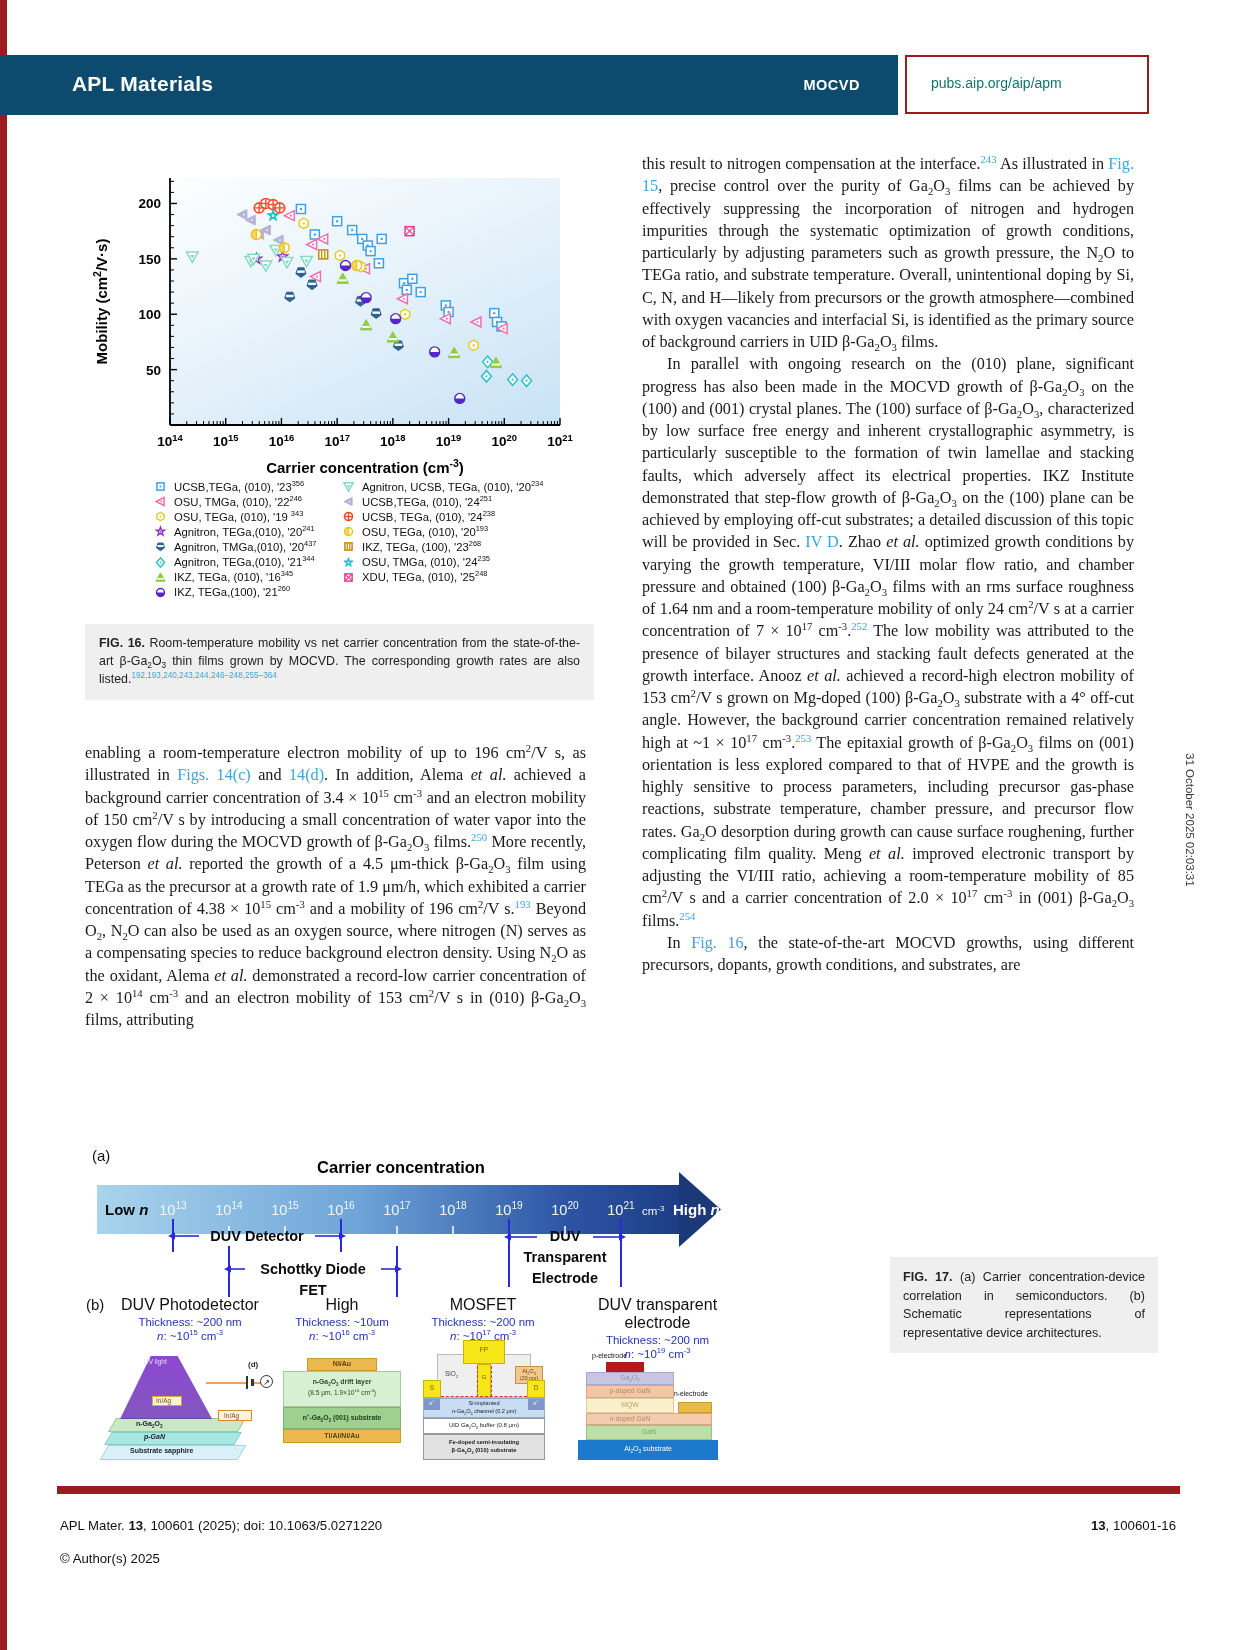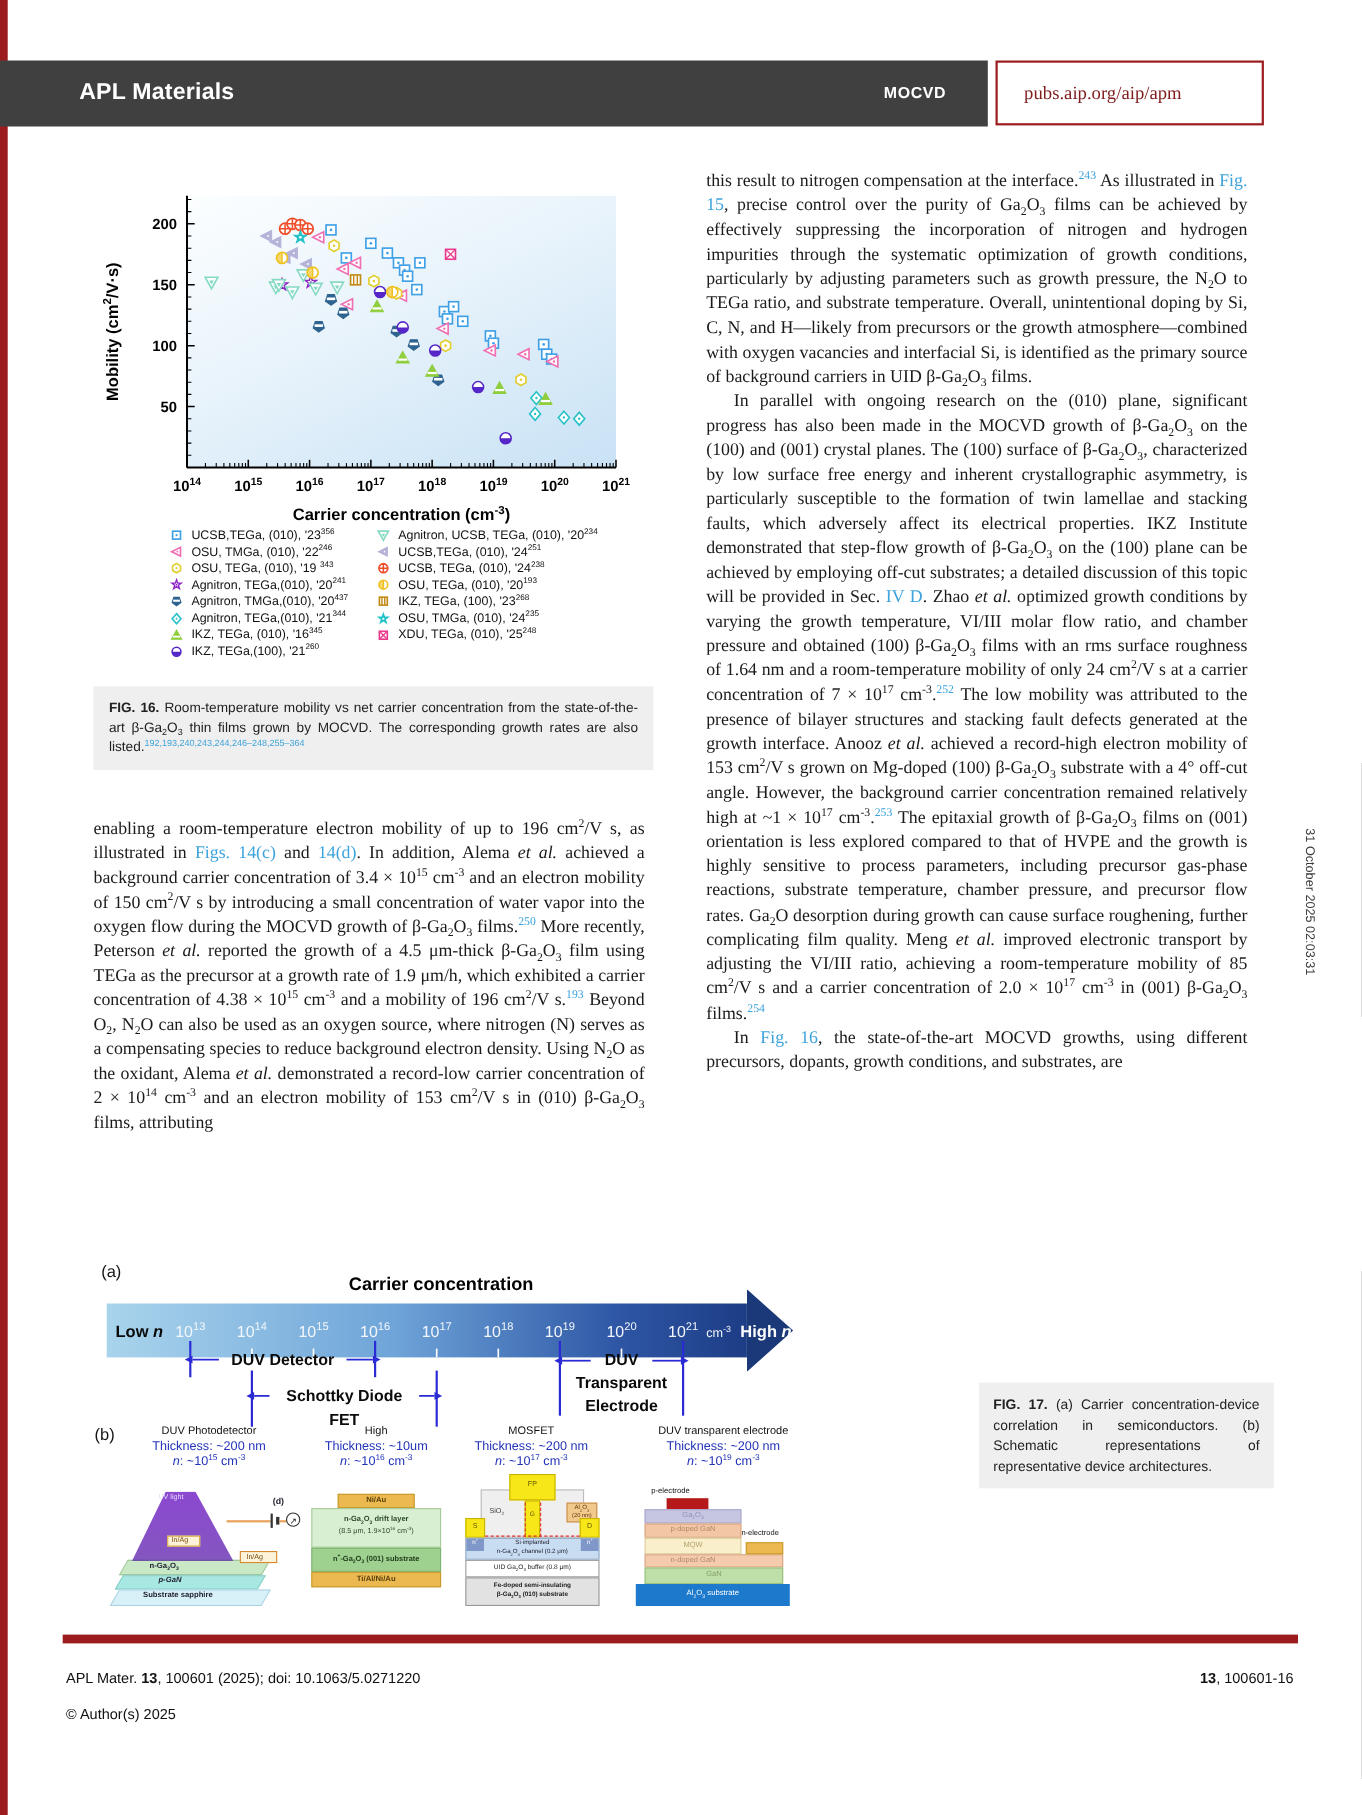--- a/index.html
+++ b/index.html
@@ -2,29 +2,29 @@
 <html><head>
 <meta charset="utf-8">
 <style>
   html,body{margin:0;padding:0;background:#9a9a9a;}
   .page{position:relative;width:1238px;height:1650px;background:#ffffff;overflow:hidden;
         font-family:"Liberation Serif",serif;color:#141414;}
   .abs{position:absolute;}
   .sans{font-family:"Liberation Sans",sans-serif;}
   
   .edge-strip{position:absolute;left:0;top:0;width:7px;height:1650px;background:#9b1b1f;}
-  .banner{position:absolute;left:0;top:55px;width:898px;height:60px;background:#404040;}
+  .banner{position:absolute;left:0;top:55px;width:898px;height:60px;background:#0c4a6e;}
   .banner .jtitle{position:absolute;left:72px;top:17px;color:#fff;font-size:21px;font-weight:bold;
         font-family:"Liberation Sans",sans-serif;letter-spacing:.2px;}
   .banner .rlabel{position:absolute;right:38px;top:22px;color:#fff;font-size:14.5px;font-weight:bold;
         font-family:"Liberation Sans",sans-serif;letter-spacing:.5px;}
   .sitebox{position:absolute;left:905px;top:55px;width:240px;height:55px;border:2.5px solid #9b1b1f;
         background:#fff;}
-  .sitebox span{position:absolute;left:24px;top:18px;color:#7f1d1d;font-size:17px;
-        font-family:Liberation Serif, serif;}
+  .sitebox span{position:absolute;left:24px;top:18px;color:#0f766e;font-size:14px;
+        font-family:Liberation Sans, sans-serif;}
   
   .bodycol{position:absolute;font-size:16.2px;line-height:22.25px;text-align:justify;color:#1a1a1a;}
   .bodycol p{margin:0;}
   .bodycol p.indent{text-indent:1.55em;}
   sup{font-size:.66em;line-height:0;}
   sub{font-size:.66em;line-height:0;}
   .ref{color:#3da3dc;}
   .link{color:#3da3dc;}
   
   .plotbg{position:absolute;left:170px;top:178px;width:390px;height:247px;
@@ -36,21 +36,21 @@
   #fig17-caption{left:890px;top:1257px;width:242px;padding:11px 13px;line-height:18.5px;font-size:12.6px;}
   .legend-col{position:absolute;font-family:"Liberation Sans",sans-serif;font-size:11.3px;color:#111;}
   .legend-item{display:flex;align-items:center;height:15.1px;white-space:nowrap;}
   .legend-item svg{margin-right:6px;flex:0 0 auto;}
   
   .arrow-body{position:absolute;left:97px;top:1185px;width:582px;height:49px;
         background:linear-gradient(90deg,#a9d4ec 0%,#6ea4d8 45%,#2e56a5 80%,#1d3d85 100%);}
   .arrow-head{position:absolute;left:679px;top:1172px;width:42px;height:75px;background:#1b3878;
         clip-path:polygon(0 0,100% 50%,0 100%);}
   .dev-head{position:absolute;text-align:center;font-family:"Liberation Sans",sans-serif;}
-  .dev-head .dtitle{font-size:10px;color:#111;}
+  .dev-head .dtitle{font-size:16px;color:#111;}
   .dev-head .dsub{font-size:11.5px;color:#2233b8;margin-top:2px;}
   .schem-label{position:absolute;font-family:"Liberation Sans",sans-serif;color:#223;
         text-align:center;white-space:nowrap;}
   .layer{position:absolute;box-sizing:border-box;}
   
   .footrule{position:absolute;left:57px;top:1486px;width:1123px;height:8px;background:#9b1b1f;}
   .footline{position:absolute;font-family:"Liberation Sans",sans-serif;font-size:13.2px;color:#111;}
   .datebar{position:absolute;left:1196px;top:753px;transform:rotate(90deg);transform-origin:0 0;
         font-family:"Liberation Sans",sans-serif;font-size:11.5px;color:#3a3a3a;white-space:nowrap;}
 </style>

